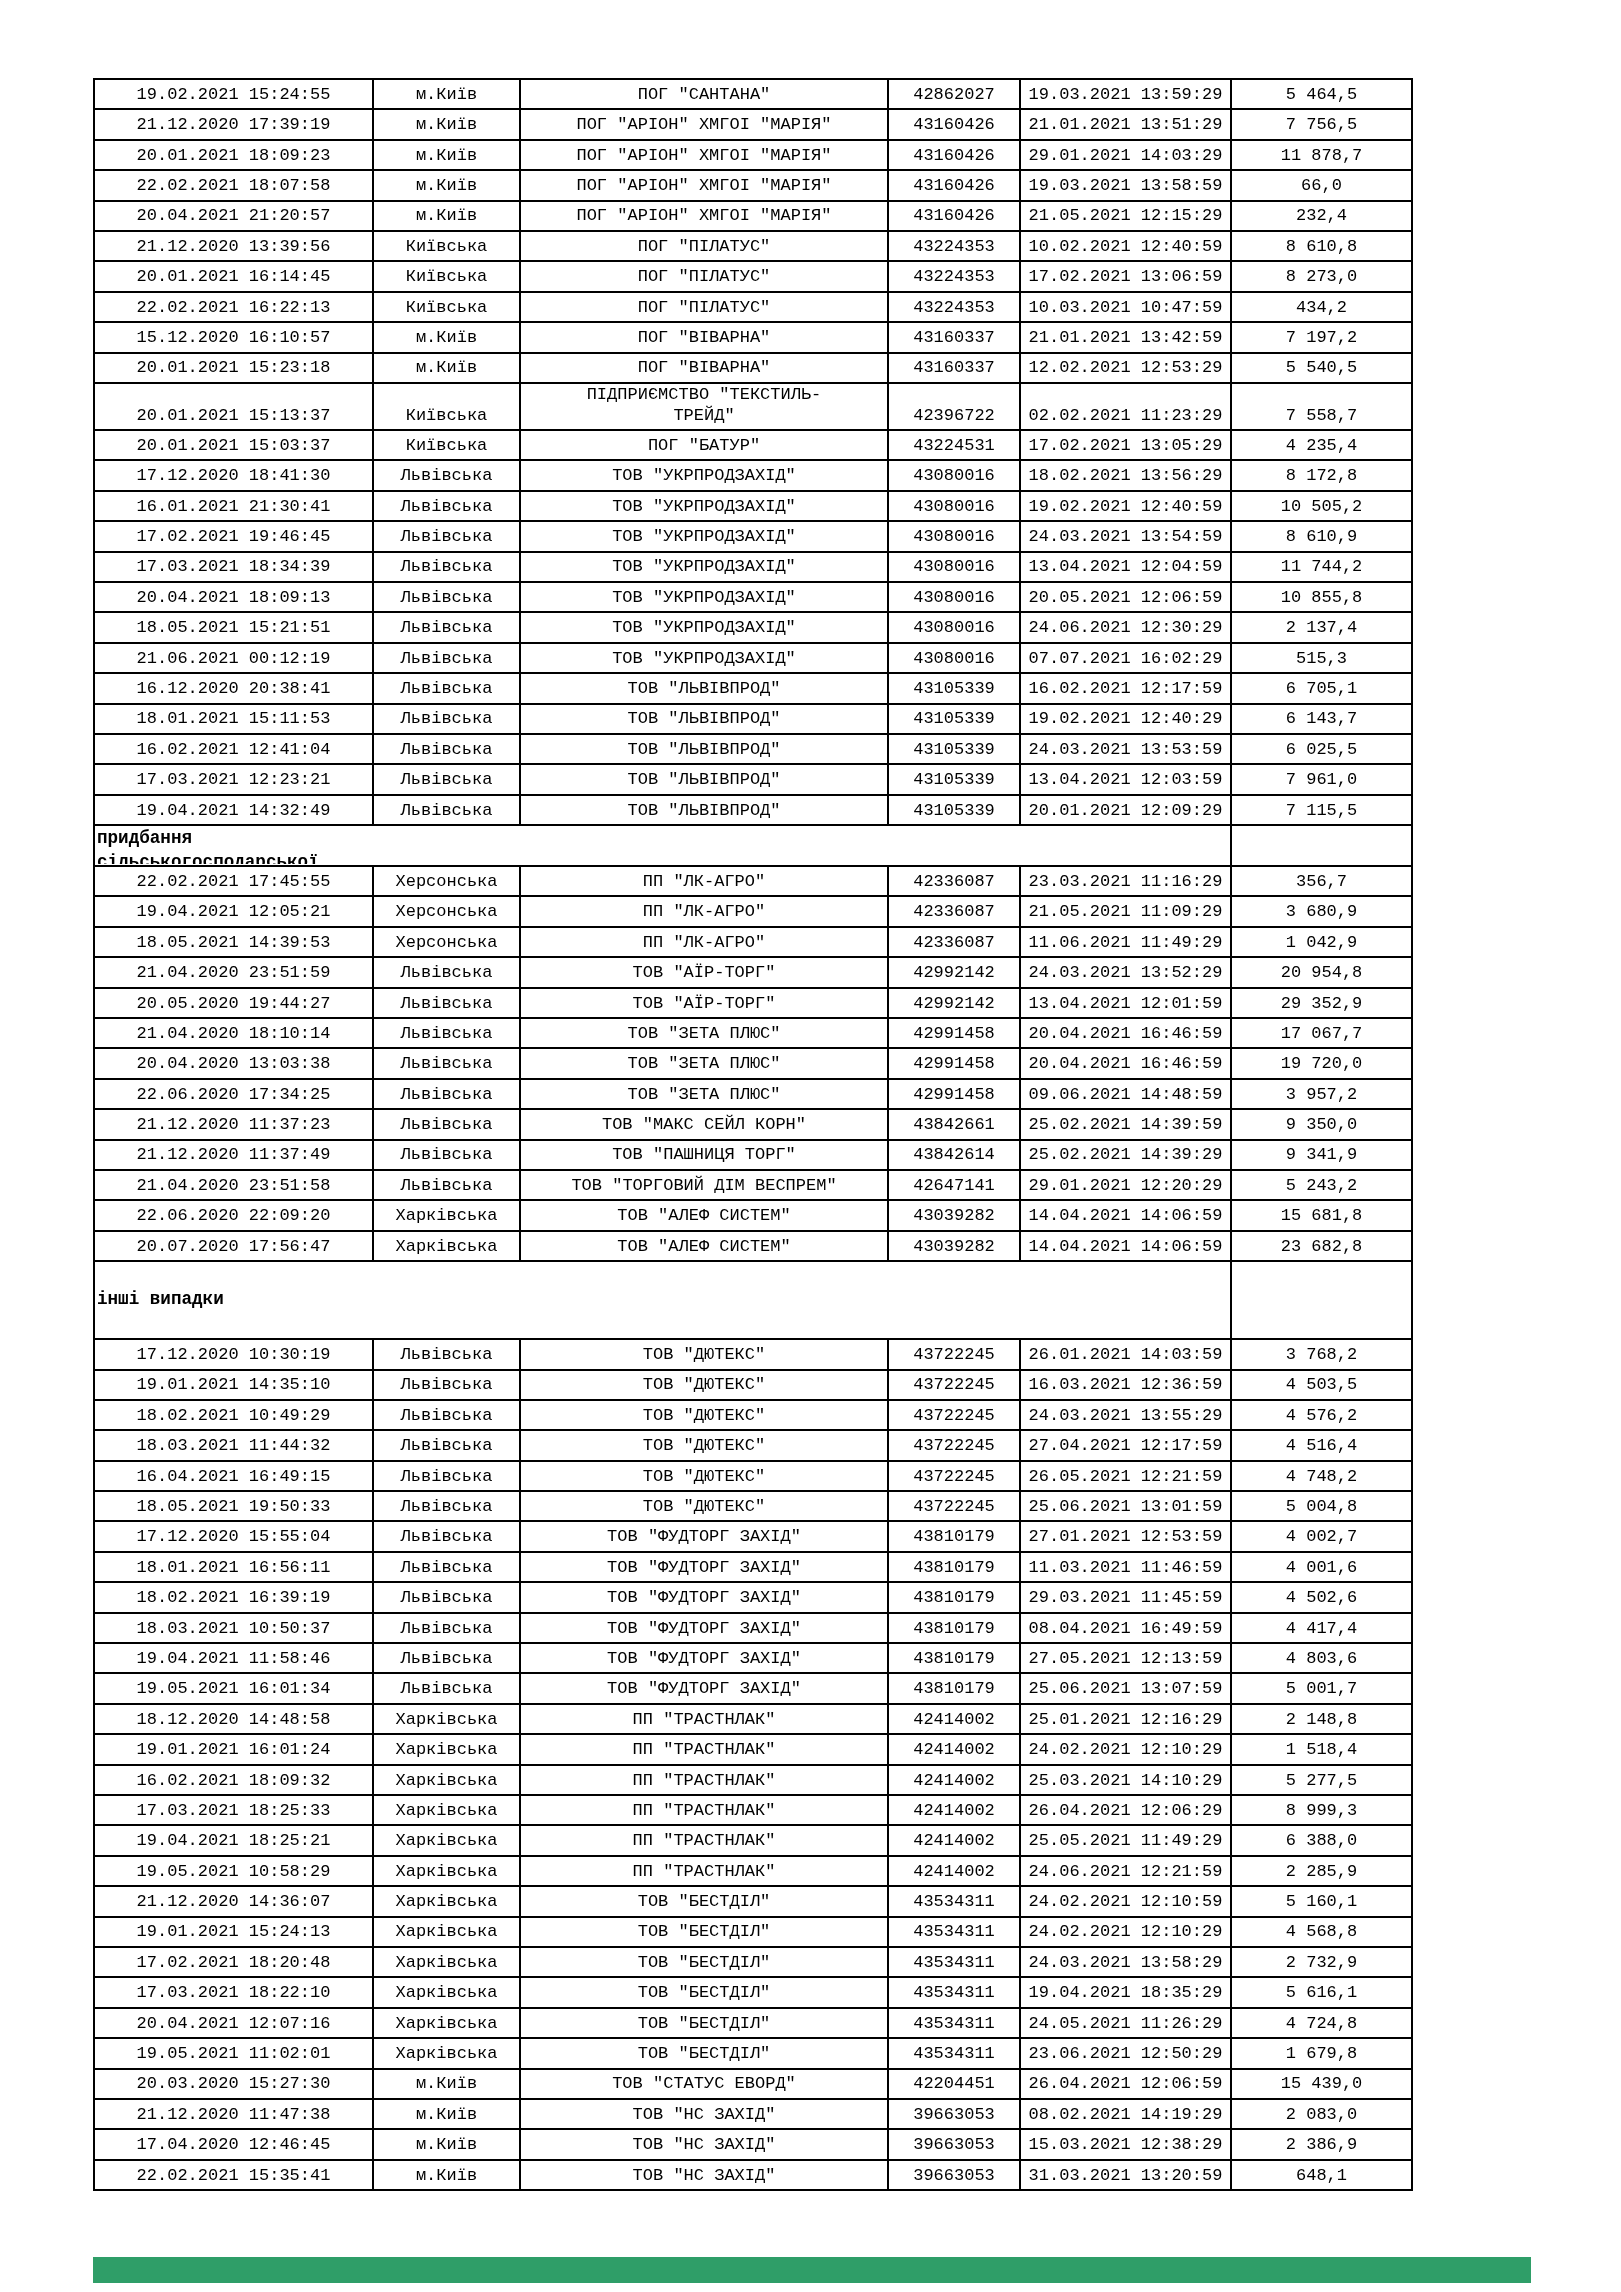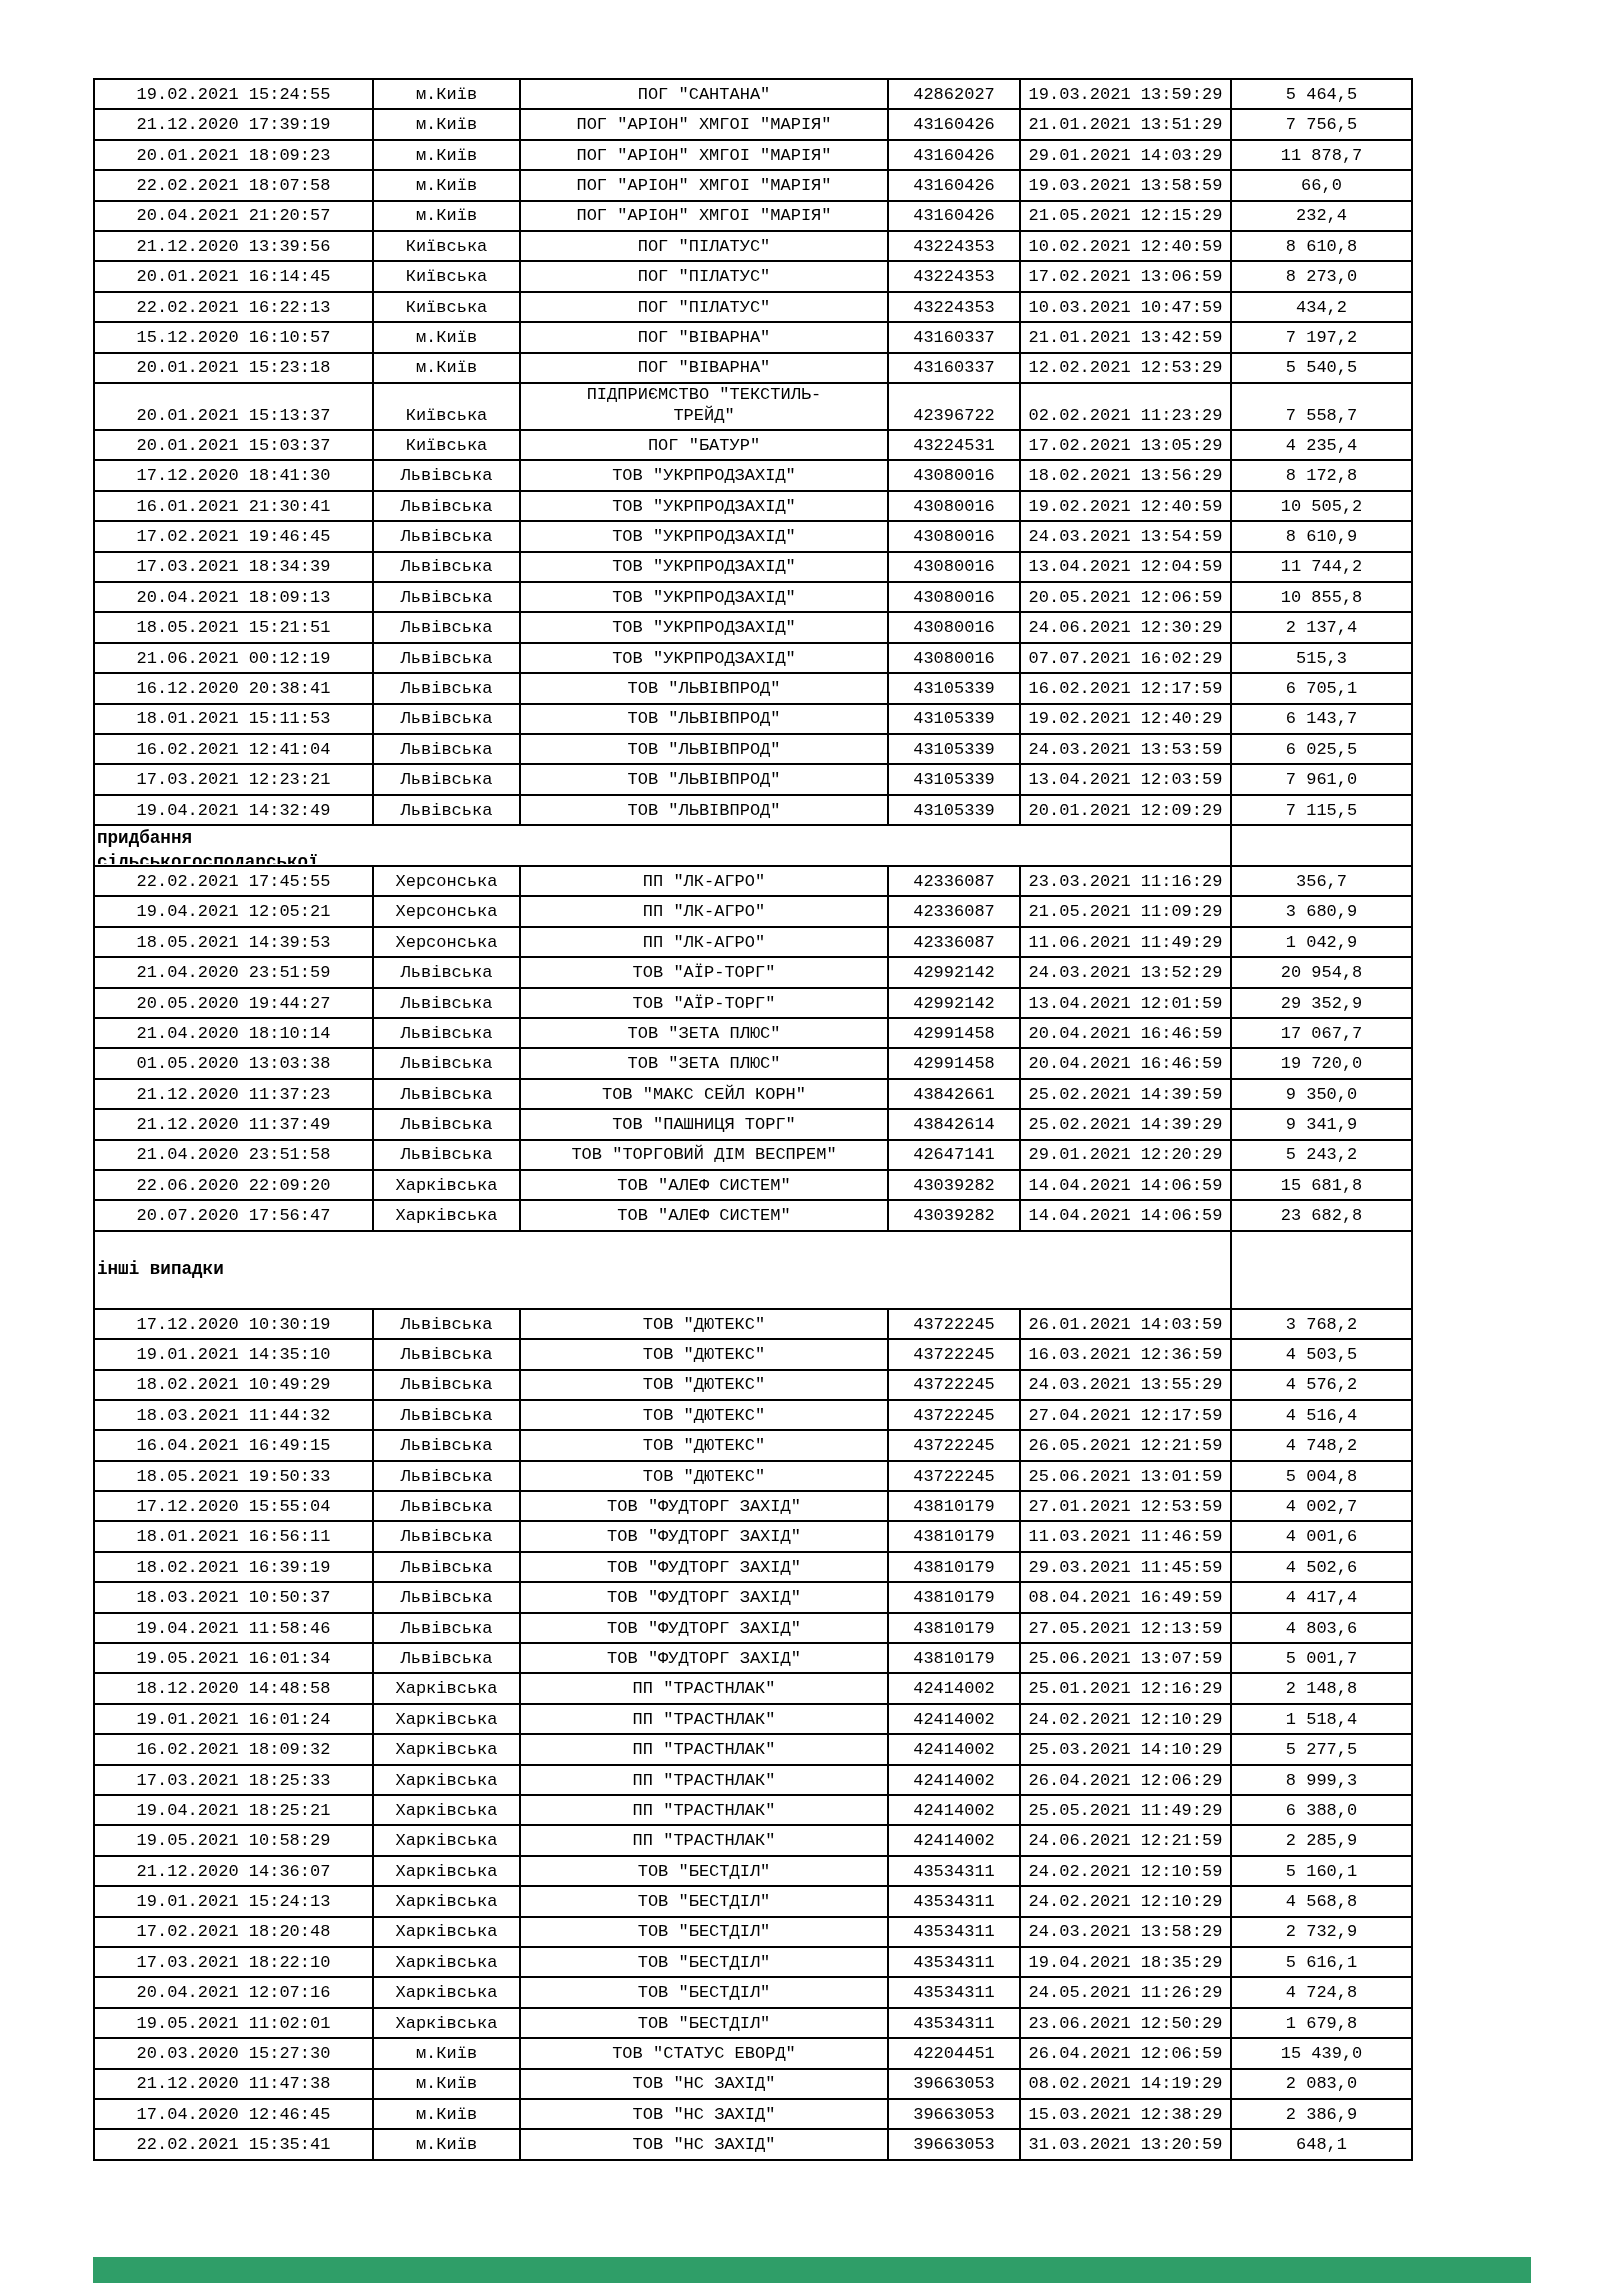--- a/index.html
+++ b/index.html
@@ -329,28 +329,36 @@
           </tr>
           <tr>
             <td class="submitted-datetime-cell">21.04.2020 18:10:14</td>
             <td class="region-cell">Львівська</td>
             <td class="company-cell">ТОВ "ЗЕТА ПЛЮС"</td>
             <td class="edrpou-code-cell">42991458</td>
             <td class="decision-datetime-cell">20.04.2021 16:46:59</td>
             <td class="amount-cell">17 067,7</td>
           </tr>
           <tr>
-            <td class="submitted-datetime-cell">01.05.2020 13:03:38</td>
+            <td class="submitted-datetime-cell">20.04.2020 13:03:38</td>
             <td class="region-cell">Львівська</td>
             <td class="company-cell">ТОВ "ЗЕТА ПЛЮС"</td>
             <td class="edrpou-code-cell">42991458</td>
             <td class="decision-datetime-cell">20.04.2021 16:46:59</td>
             <td class="amount-cell">19 720,0</td>
           </tr>
           <tr>
+            <td class="submitted-datetime-cell">22.06.2020 17:34:25</td>
+            <td class="region-cell">Львівська</td>
+            <td class="company-cell">ТОВ "ЗЕТА ПЛЮС"</td>
+            <td class="edrpou-code-cell">42991458</td>
+            <td class="decision-datetime-cell">09.06.2021 14:48:59</td>
+            <td class="amount-cell">3 957,2</td>
+          </tr>
+          <tr>
             <td class="submitted-datetime-cell">21.12.2020 11:37:23</td>
             <td class="region-cell">Львівська</td>
             <td class="company-cell">ТОВ "МАКС СЕЙЛ КОРН"</td>
             <td class="edrpou-code-cell">43842661</td>
             <td class="decision-datetime-cell">25.02.2021 14:39:59</td>
             <td class="amount-cell">9 350,0</td>
           </tr>
           <tr>
             <td class="submitted-datetime-cell">21.12.2020 11:37:49</td>
             <td class="region-cell">Львівська</td>

